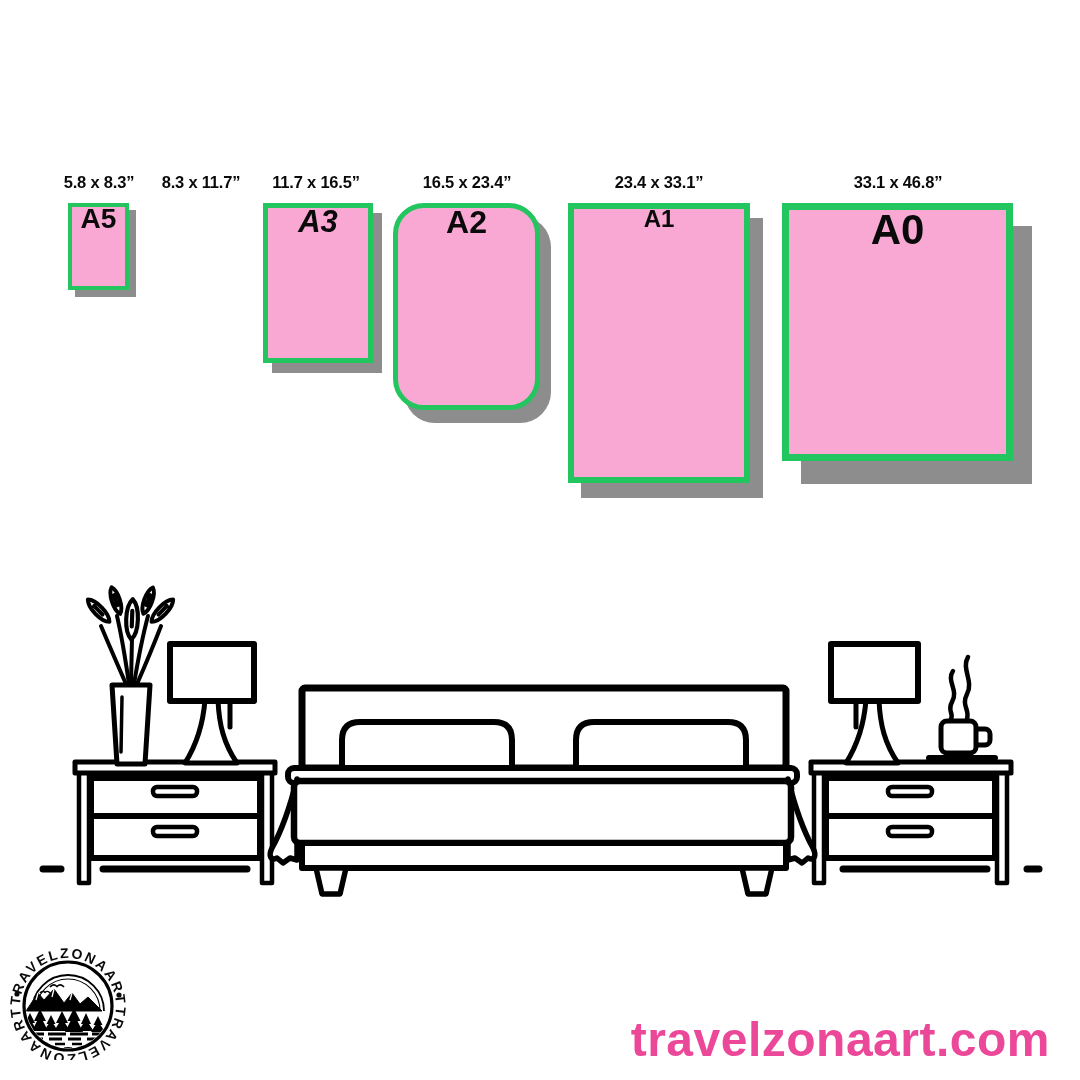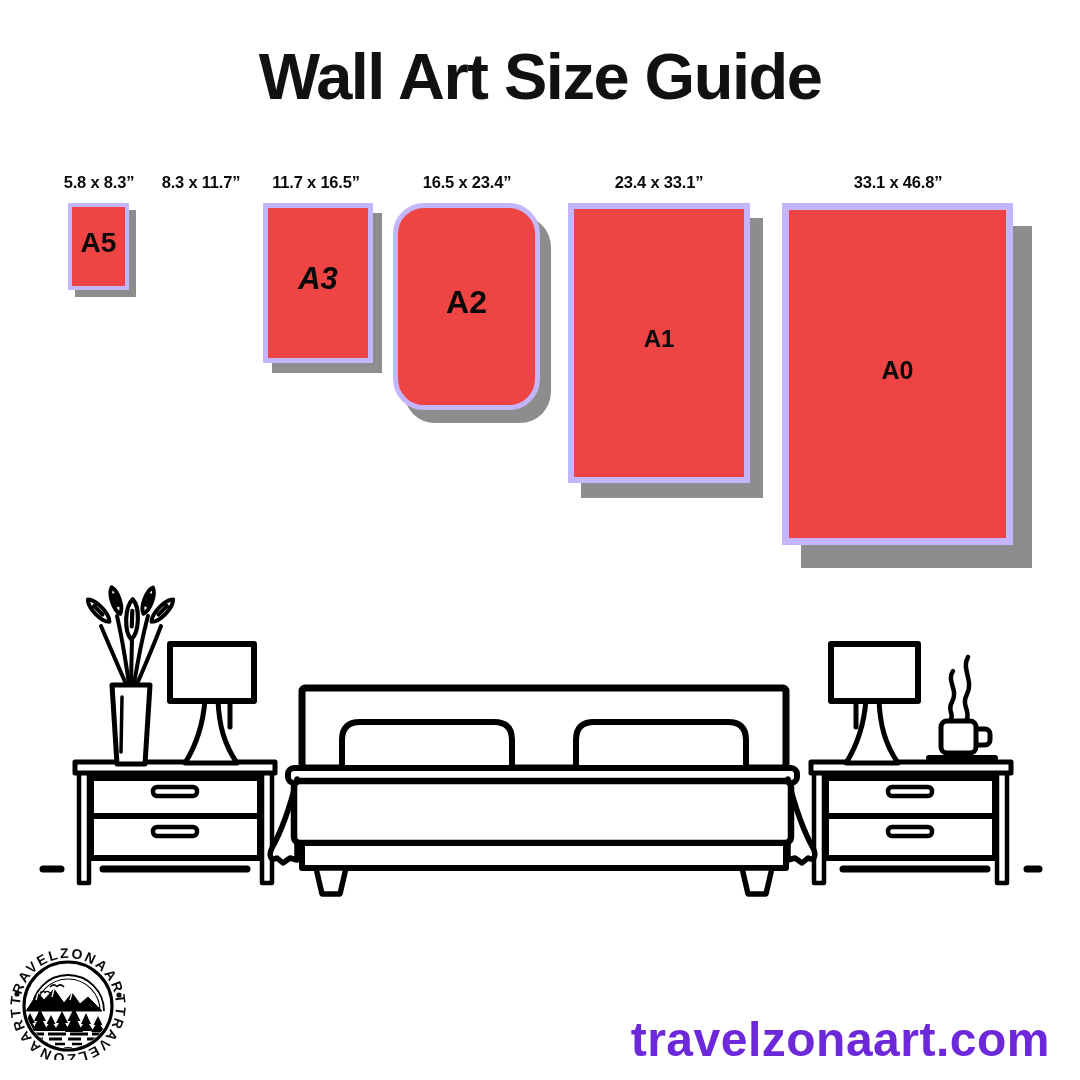--- a/index.html
+++ b/index.html
@@ -14,47 +14,46 @@
     letter-spacing:-1.5px; line-height:1; color:#111;
   }
   .size-label {
     position:absolute; top:173px; transform:translateX(-50%);
     font-size:16.5px; font-weight:bold; letter-spacing:-0.2px;
     white-space:nowrap; color:#0a0a0a;
   }
   #lab-a5 { left:99px; }  #lab-a4 { left:201px; } #lab-a3 { left:316px; }
   #lab-a2 { left:467px; } #lab-a1 { left:659px; } #lab-a0 { left:898px; }
   .poster {
-    position:absolute; top:203px; box-sizing:border-box; background:#ef4444;
-    border:4px solid #c4b5fd; display:flex; align-items:center; justify-content:center;
+    position:absolute; top:203px; box-sizing:border-box; background:#f9a8d4;
+    border:4px solid #22c55e; display:flex; justify-content:center;
     font-weight:bold; color:#0a0a0a;
   }
   #p-a5 { left:68px;  width:61px;  height:87px;  border-width:4px; box-shadow:7px 7px 0 #8d8d8d;  font-size:28px; }
   #p-a4 { left:155px; width:92px;  height:110px; border-width:4px; box-shadow:8px 8px 0 #8d8d8d;  font-size:30px; }
   #p-a3 { left:263px; width:110px; height:160px; border-width:5px; box-shadow:9px 10px 0 #8d8d8d; font-size:31px;font-style:italic; }
   #p-a2 { left:393px; width:147px; height:207px; border-width:5px; box-shadow:11px 13px 0 #8d8d8d; font-size:32px;border-radius:31px; }
   #p-a1 { left:568px; width:182px; height:280px; border-width:6px; box-shadow:13px 15px 0 #8d8d8d; font-size:24px; }
-  #p-a0 { left:782px; width:231px; height:342px; border-width:7px; box-shadow:19px 23px 0 #8d8d8d; font-size:25px; }
+  #p-a0 { left:782px; width:231px; height:258px; border-width:7px; box-shadow:19px 23px 0 #8d8d8d; font-size:42px; }
   .poster .code { transform:translateY(-4px); }
   .room-svg { position:absolute; left:0; top:580px; width:1080px; height:330px; }
   .logo-svg { position:absolute; left:6px; top:936px; width:124px; height:124px; }
   .website {
     position:absolute; top:1012px; right:30px;
-    font-size:48px; font-weight:bold; letter-spacing:0.5px; color:#6d28d9;
+    font-size:48px; font-weight:bold; letter-spacing:0.5px; color:#ec4899;
   }
   .ln { fill:none; stroke:#000; stroke-linecap:round; stroke-linejoin:round; }
   .wf { fill:#fff; stroke:#000; stroke-linecap:round; stroke-linejoin:round; }
   .ring-text { font-family:"Liberation Sans",sans-serif; font-size:14px; font-weight:bold; letter-spacing:2px; fill:#0a0a0a; }
 </style>
 </head>
 <body>
 
 <div class="canvas">
 
-  <div class="title">Wall Art Size Guide</div>
 
   <div class="size-label" id="lab-a5">5.8 x 8.3”</div>
   <div class="size-label" id="lab-a4">8.3 x 11.7”</div>
   <div class="size-label" id="lab-a3">11.7 x 16.5”</div>
   <div class="size-label" id="lab-a2">16.5 x 23.4”</div>
   <div class="size-label" id="lab-a1">23.4 x 33.1”</div>
   <div class="size-label" id="lab-a0">33.1 x 46.8”</div>
 
   <div class="poster" id="p-a5">
       <span class="code">A5</span>

